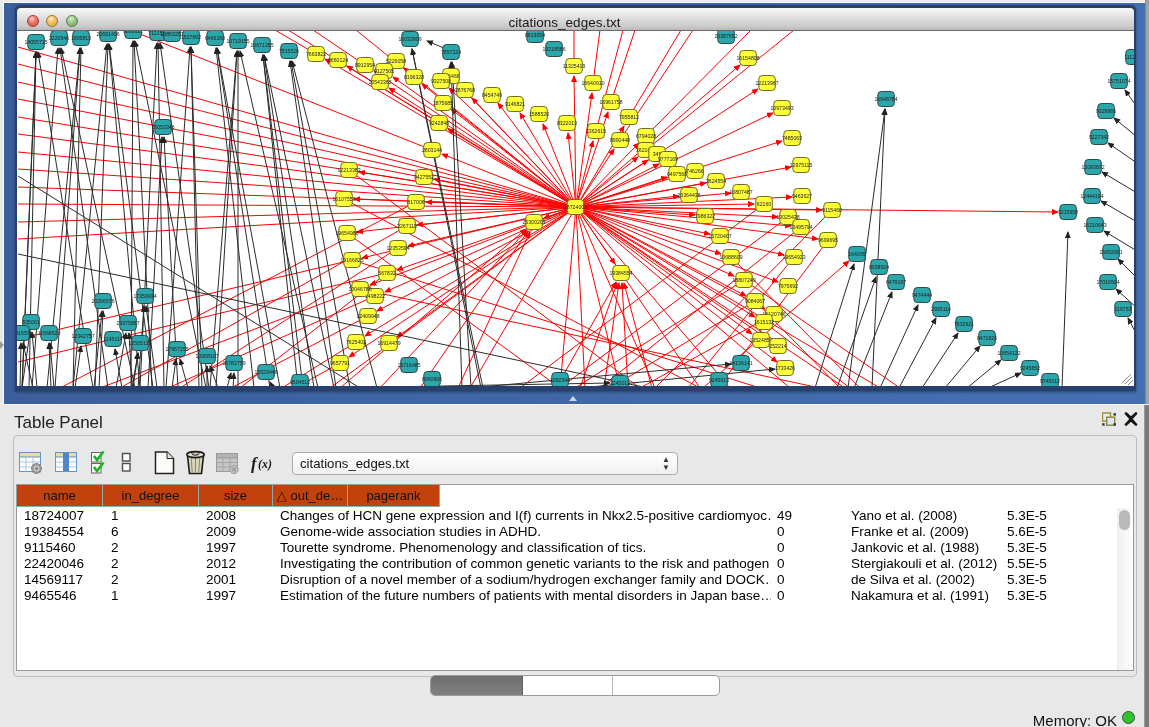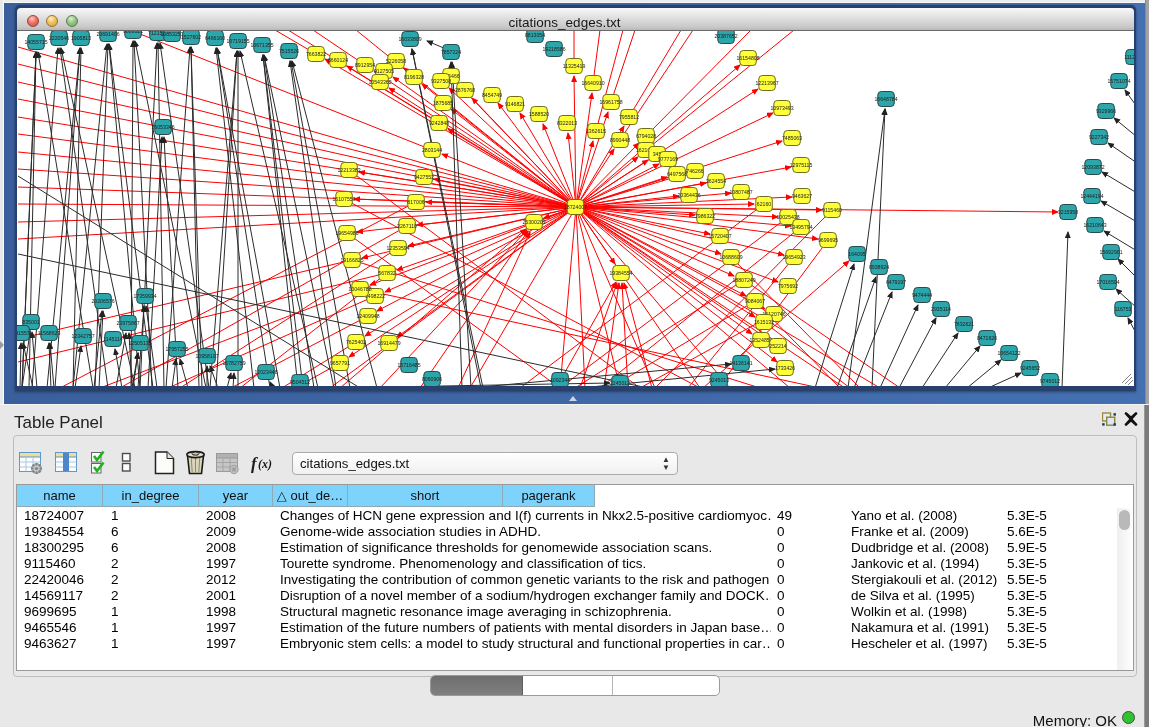--- a/index.html
+++ b/index.html
@@ -15,21 +15,21 @@
 .lcaret{position:absolute;left:0px;top:341px;width:0;height:0;border-top:4px solid transparent;border-bottom:4px solid transparent;border-left:4px solid #9a9a9a}
 .panel{position:absolute;left:0;top:404px;width:1149px;height:323px;background:#e8e8e8;border-top:1px solid #f5f5f5}
 .ptitle{position:absolute;left:14px;top:8px;font-size:17px;color:#222}
 .pfloat{position:absolute;left:1102px;top:7px;width:14px;height:14px}
 .container{position:absolute;left:13px;top:30px;width:1124px;height:242px;border:1px solid #bdbdbd;border-radius:4px;background:#e8e8e8}
 .icons{position:absolute;left:4px;top:14px;height:27px}
 .combo{position:absolute;left:278px;top:16px;width:386px;height:23px;background:linear-gradient(#ffffff,#f0f0f0);border:1px solid #ababab;border-radius:4px;font-size:13.2px;color:#111;line-height:22px;padding-left:7px}
 .combo .arr{position:absolute;right:7px;top:3px;font-size:8px;color:#333;line-height:8px;text-align:center}
 .tablewrap{position:absolute;left:2px;top:48px;width:1118px;height:187px;background:#fff;border:1px solid #999}
 .thead{position:absolute;left:0;top:0;height:22px;width:1076px;display:flex}
-.thead span{display:block;height:22px;background:#7dd3fc;border-right:1px solid #8fa9b5;border-bottom:1px solid #8fa9b5;font-size:13px;color:#111;text-align:center;line-height:22px}
+.thead span{display:block;height:22px;background:#c2410c;border-right:1px solid #8fa9b5;border-bottom:1px solid #8fa9b5;font-size:13px;color:#111;text-align:center;line-height:22px}
 .trs{position:absolute;left:0;top:23px;width:1076px}
 .tr{height:16px;font-size:13.5px;color:#000;white-space:nowrap}
 .tr span{display:inline-block;overflow:hidden;vertical-align:top;height:16px;line-height:15px}
 .c1{width:86px;padding-left:7px}.c2{width:96px;padding-left:8px}.c3{width:74px;padding-left:7px}
 .c4{width:498px;padding-left:7px}.c5{width:75px;padding-left:6px}.c6{width:155px;padding-left:5px}
 .c7{width:92px;padding-left:6px}
 .vscroll{position:absolute;right:1px;top:23px;width:15px;height:162px;background:linear-gradient(to right,#efefef,#fdfdfd)}
 .vthumb{position:absolute;left:2px;top:2px;width:11px;height:20px;background:#b9b9b9;border-radius:6px}
 .tabs{position:absolute;left:430px;top:270px;height:21px;display:flex;border:1px solid #9a9a9a;border-radius:5px;overflow:hidden;background:#fff}
 .tab{font-size:12px;color:#111;line-height:19px;padding:16px 15px;border-right:1px solid #b5b5b5}
@@ -938,35 +938,31 @@
       <g transform="translate(233,2)">
           <text x="0" y="17" font-size="17" font-style="italic" font-weight="bold" font-family="Liberation Serif,serif" fill="#1a1a1a">f</text>
           <text x="7" y="16" font-size="12" font-style="italic" font-weight="bold" font-family="Liberation Serif,serif" fill="#1a1a1a">(x)</text>
         </g>
     </svg>
     <div class="combo">citations_edges.txt<div class="arr">▲<br>▼</div></div>
     <div class="tablewrap">
       <div class="thead">
         <span style="width:86px">name</span>
           <span style="width:96px">in_degree</span>
-          <span style="width:74px">year</span>
+          <span style="width:74px">size</span>
           <span style="width:75px">△ out_de…</span>
-          <span style="width:155px">short</span>
           <span style="width:92px">pagerank</span>
       </div>
       <div class="trs">
 <div class="tr"><span class="c1">18724007</span><span class="c2">1</span><span class="c3">2008</span><span class="c4">Changes of HCN gene expression and I(f) currents in Nkx2.5-positive cardiomyoc…</span><span class="c5">49</span><span class="c6">Yano et al. (2008)</span><span class="c7">5.3E-5</span></div>
 <div class="tr"><span class="c1">19384554</span><span class="c2">6</span><span class="c3">2009</span><span class="c4">Genome-wide association studies in ADHD.</span><span class="c5">0</span><span class="c6">Franke et al. (2009)</span><span class="c7">5.6E-5</span></div>
-<div class="tr"><span class="c1">18300295</span><span class="c2">6</span><span class="c3">2008</span><span class="c4">Estimation of significance thresholds for genomewide association scans.</span><span class="c5">0</span><span class="c6">Dudbridge et al. (2008)</span><span class="c7">5.9E-5</span></div>
-<div class="tr"><span class="c1">9115460</span><span class="c2">2</span><span class="c3">1997</span><span class="c4">Tourette syndrome. Phenomenology and classification of tics.</span><span class="c5">0</span><span class="c6">Jankovic et al. (1994)</span><span class="c7">5.3E-5</span></div>
+<div class="tr"><span class="c1">9115460</span><span class="c2">2</span><span class="c3">1997</span><span class="c4">Tourette syndrome. Phenomenology and classification of tics.</span><span class="c5">0</span><span class="c6">Jankovic et al. (1988)</span><span class="c7">5.3E-5</span></div>
 <div class="tr"><span class="c1">22420046</span><span class="c2">2</span><span class="c3">2012</span><span class="c4">Investigating the contribution of common genetic variants to the risk and pathogen…</span><span class="c5">0</span><span class="c6">Stergiakouli et al. (2012)</span><span class="c7">5.5E-5</span></div>
-<div class="tr"><span class="c1">14569117</span><span class="c2">2</span><span class="c3">2001</span><span class="c4">Disruption of a novel member of a sodium/hydrogen exchanger family and DOCK…</span><span class="c5">0</span><span class="c6">de Silva et al. (1995)</span><span class="c7">5.3E-5</span></div>
-<div class="tr"><span class="c1">9699695</span><span class="c2">1</span><span class="c3">1998</span><span class="c4">Structural magnetic resonance image averaging in schizophrenia.</span><span class="c5">0</span><span class="c6">Wolkin et al. (1998)</span><span class="c7">5.3E-5</span></div>
+<div class="tr"><span class="c1">14569117</span><span class="c2">2</span><span class="c3">2001</span><span class="c4">Disruption of a novel member of a sodium/hydrogen exchanger family and DOCK…</span><span class="c5">0</span><span class="c6">de Silva et al. (2002)</span><span class="c7">5.3E-5</span></div>
 <div class="tr"><span class="c1">9465546</span><span class="c2">1</span><span class="c3">1997</span><span class="c4">Estimation of the future numbers of patients with mental disorders in Japan base…</span><span class="c5">0</span><span class="c6">Nakamura et al. (1991)</span><span class="c7">5.3E-5</span></div>
-<div class="tr"><span class="c1">9463627</span><span class="c2">1</span><span class="c3">1997</span><span class="c4">Embryonic stem cells: a model to study structural and functional properties in car…</span><span class="c5">0</span><span class="c6">Hescheler et al. (1997)</span><span class="c7">5.3E-5</span></div>
       </div>
       <div class="vscroll">
           <div class="vthumb"></div>
         </div>
     </div>
   </div>
   <div class="tabs">
     <div class="tab sel">Node Table</div>
       <div class="tab">Edge Table</div>
       <div class="tab">Network Node</div>

